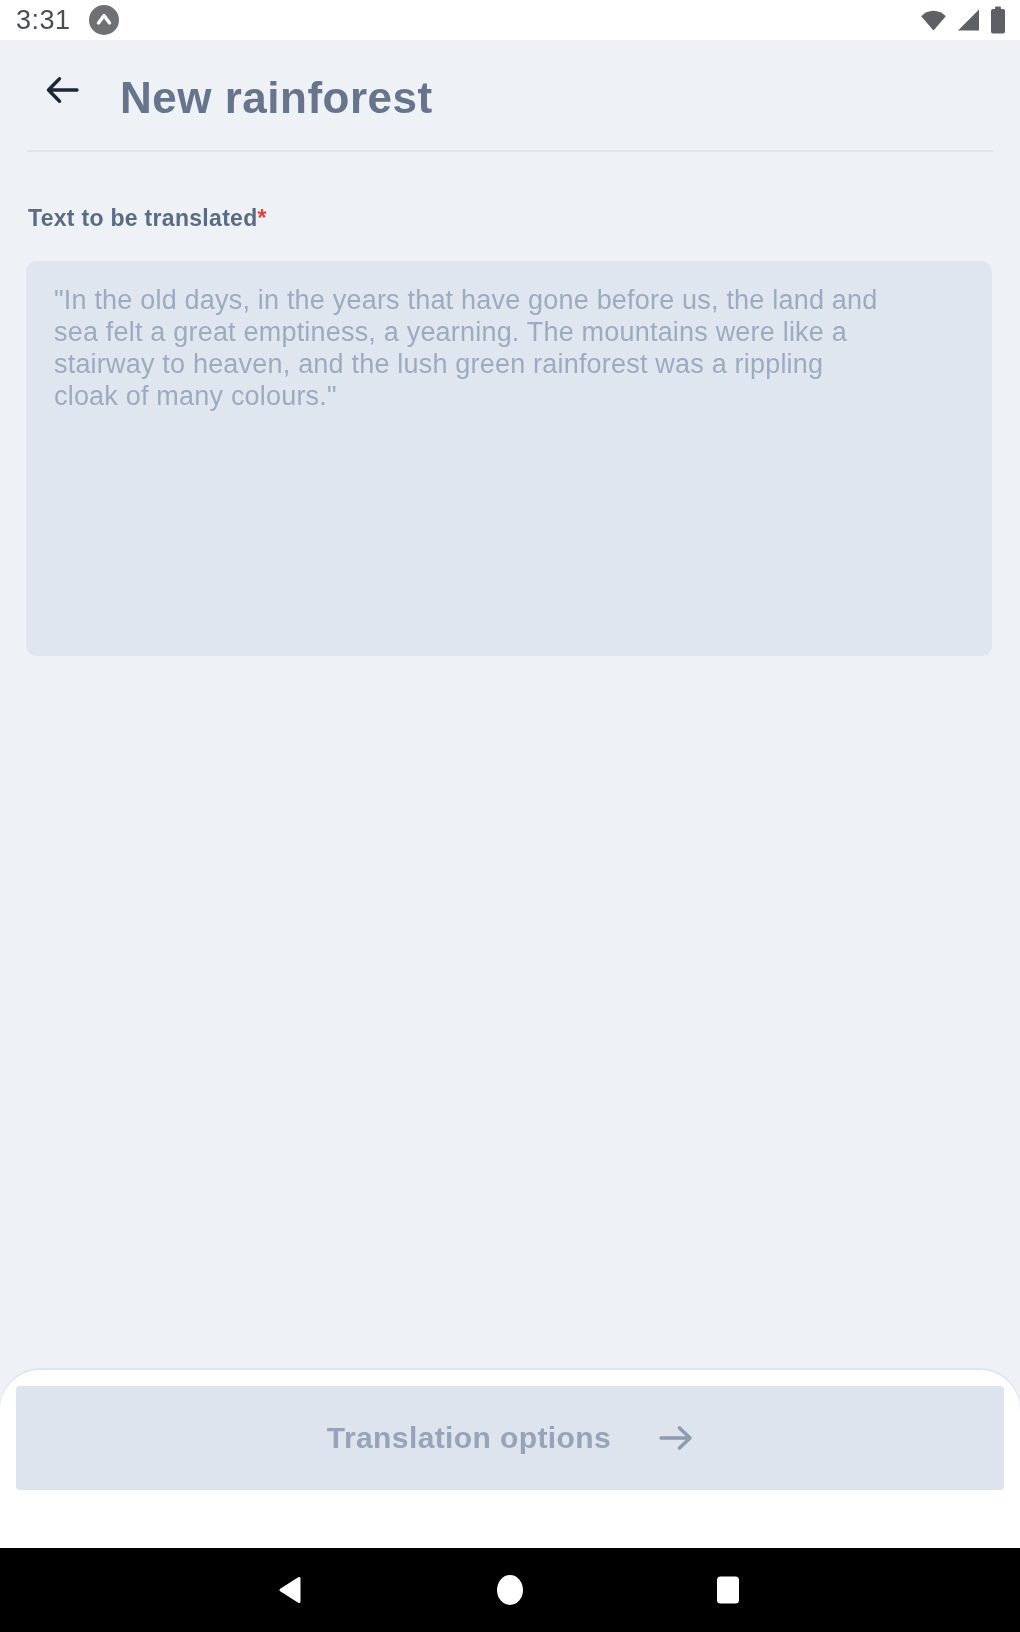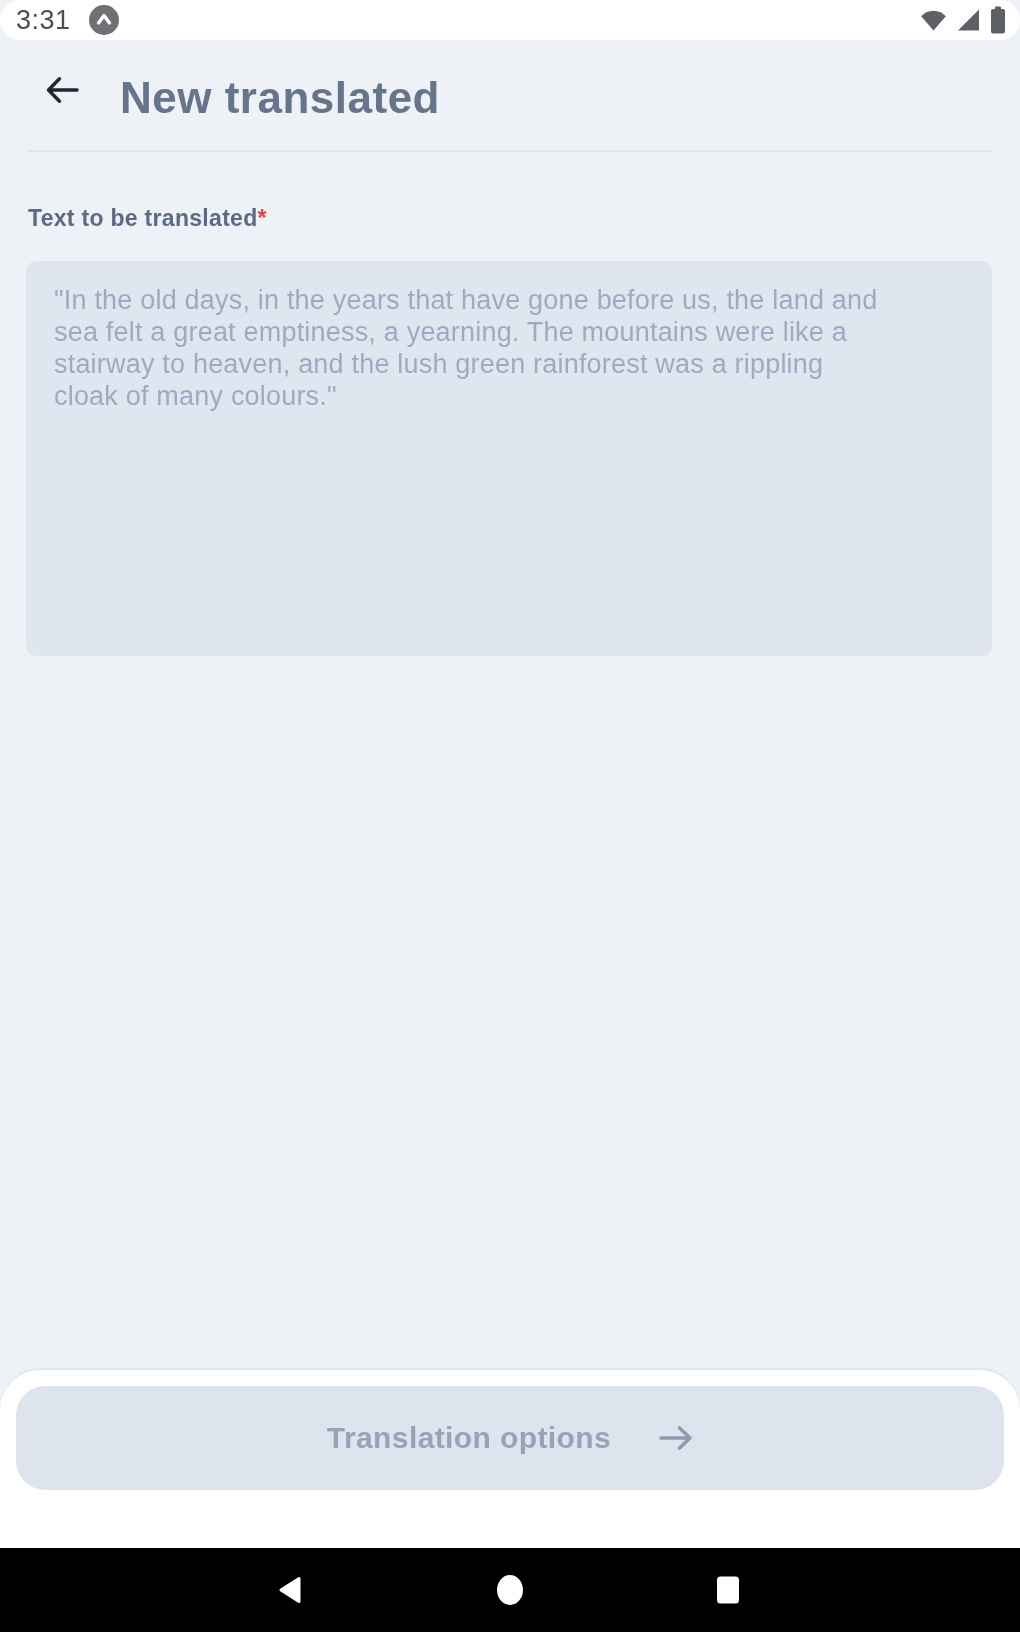--- a/index.html
+++ b/index.html
@@ -4,21 +4,21 @@
 <style>
   * { margin: 0; padding: 0; box-sizing: border-box; }
   html, body { width: 1020px; height: 1632px; overflow: hidden; }
   body { font-family: "Liberation Sans", sans-serif; background: #eef1f6; }
 
   .screen { position: relative; width: 1020px; height: 1632px; background: #eef1f6; }
 
   
   .status-bar {
     position: absolute; top: 0; left: 0; width: 100%; height: 40px;
-    background: #ffffff; display: flex; align-items: center; padding: 0 14px 0 16px; border-radius: 20px;
+    background: #ffffff; display: flex; align-items: center; padding: 0 14px 0 16px;
   }
   .status-time { font-size: 27px; color: #4a4e53; letter-spacing: 0.5px; }
   .app-badge {
     width: 30px; height: 30px; border-radius: 50%; background: #6f7073;
     margin-left: 18px; display: flex; align-items: center; justify-content: center;
   }
   .status-spacer { flex: 1; }
   .status-right { display: flex; align-items: center; gap: 9px; }
   .status-right svg { display: block; }
 
@@ -57,21 +57,21 @@
   .text-input::placeholder { color: #9dabc0; opacity: 1; }
 
   
   .bottom-sheet {
     position: absolute; top: 1370px; left: 0; width: 1020px; height: 178px;
     background: #ffffff; border-radius: 40px 40px 0 0;
     box-shadow: 0 -2px 0 rgba(214, 221, 231, 0.55);
   }
   .primary-button {
     position: absolute; top: 16px; left: 16px; width: 988px; height: 104px;
-    background: #dee4ee; border: none; border-radius: 29px; cursor: pointer;
+    background: #dee4ee; border: none; border-radius: 4px; cursor: pointer;
     display: flex; align-items: center; justify-content: center; gap: 48px;
   }
   .primary-button-label {
     font-family: "Liberation Sans", sans-serif;
     font-size: 30px; font-weight: 700; color: #96a3b8; letter-spacing: 0.4px;
   }
   .primary-button svg { display: block; }
 
   
   .nav-bar {
@@ -112,21 +112,21 @@
       </svg>
     </span>
   </div>
 
   <div class="app-header">
     <button class="back-button">
       <svg width="36" height="30" viewBox="0 0 36 30" fill="none">
         <path d="M33 15 L4.5 15 M15.5 3.8 L4.5 15 L15.5 26.2" stroke="#1d2736" stroke-width="3.4" stroke-linecap="round" stroke-linejoin="round"></path>
       </svg>
     </button>
-    <h1 class="page-title">New translated</h1>
+    <h1 class="page-title">New rainforest</h1>
   </div>
   <hr class="header-divider">
 
   <div class="form-area">
     <label class="field-label"><span>Text to be translated</span><span class="required-marker">*</span></label>
     <textarea class="text-input" placeholder="&quot;In the old days, in the years that have gone before us, the land and sea felt a great emptiness, a yearning. The mountains were like a stairway to heaven, and the lush green rainforest was a rippling cloak of many colours.&quot;" style=""></textarea>
   </div>
 
   <div class="bottom-sheet">
     <button class="primary-button">

